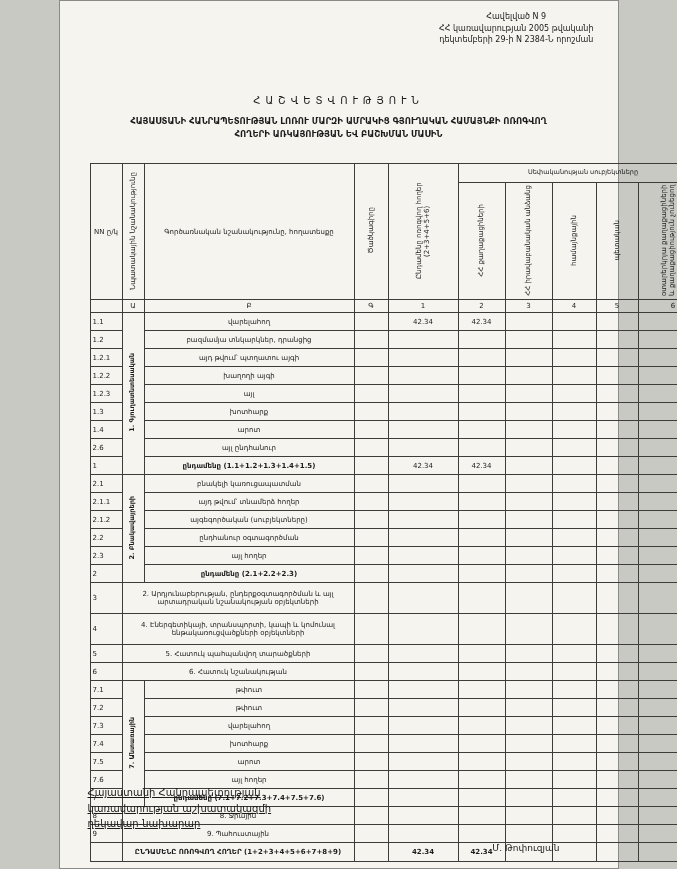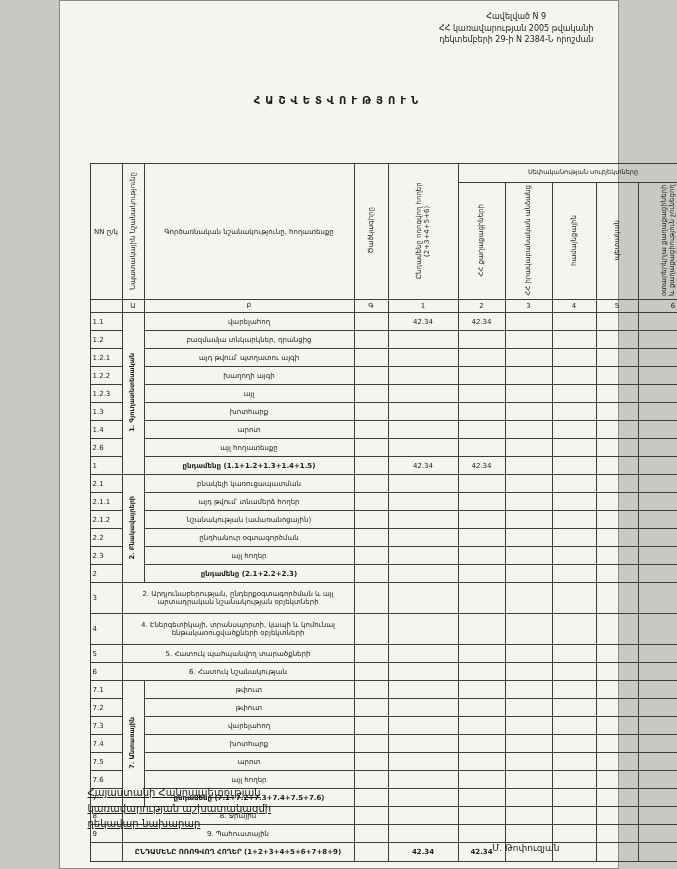--- a/index.html
+++ b/index.html
@@ -24,21 +24,21 @@
   }
   .titles {
     position: absolute;
     top: 94px;
     left: 0;
     right: 0;
     text-align: center;
   }
   .title-main {
     font-size: 10px;
-    font-weight: bold;
+    font-weight: normal;
     letter-spacing: 5px;
     margin-bottom: 9px;
   }
   .title-sub {
     font-size: 8.5px;
     font-weight: bold;
     line-height: 1.55;
   }
   table.report {
     position: absolute;
@@ -99,20 +99,24 @@
 <div class="page">
 
   <div class="appendix">
     <div>Հավելված N 9</div>
     <div>ՀՀ կառավարության 2005 թվականի</div>
     <div>դեկտեմբերի 29-ի N 2384-Ն որոշման</div>
   </div>
 
   <div class="titles">
     <div class="title-main">ՀԱՇՎԵՏՎՈՒԹՅՈՒՆ</div>
+    <div class="title-sub">
+      <div>ՀԱՅԱՍՏԱՆԻ ՀԱՆՐԱՊԵՏՈՒԹՅԱՆ ԼՈՌՈՒ ՄԱՐԶԻ ԱՄՐԱԿԻՑ ԳՅՈՒՂԱԿԱՆ ՀԱՄԱՅՆՔԻ ՈՌՈԳՎՈՂ</div>
+      <div>ՀՈՂԵՐԻ ԱՌԿԱՅՈՒԹՅԱՆ ԵՎ ԲԱՇԽՄԱՆ ՄԱՍԻՆ</div>
+    </div>
   </div>
 
   <table class="report">
     <colgroup>
       <col style="width:32px">
         <col style="width:22px">
         <col style="width:210px">
         <col style="width:34px">
       <col style="width:70px">
         <col style="width:47px">
@@ -224,21 +228,21 @@
           <td class="code-cell"></td>
           <td class="val-cell"></td>
           <td class="val-cell"></td>
           <td class="val-cell"></td>
           <td class="val-cell"></td>
           <td class="val-cell"></td>
           <td class="val-cell"></td>
         </tr>
         <tr>
           <td class="nn-cell">2.6</td>
-          <td class="desc-cell">այլ հողատեսքը</td>
+          <td class="desc-cell">այլ ընդհանուր</td>
           <td class="code-cell"></td>
           <td class="val-cell"></td>
           <td class="val-cell"></td>
           <td class="val-cell"></td>
           <td class="val-cell"></td>
           <td class="val-cell"></td>
           <td class="val-cell"></td>
         </tr>
         <tr>
           <td class="nn-cell">1</td>
@@ -269,21 +273,21 @@
           <td class="code-cell"></td>
           <td class="val-cell"></td>
           <td class="val-cell"></td>
           <td class="val-cell"></td>
           <td class="val-cell"></td>
           <td class="val-cell"></td>
           <td class="val-cell"></td>
         </tr>
         <tr>
           <td class="nn-cell">2.1.2</td>
-          <td class="desc-cell">նշանակության (ամառանոցային)</td>
+          <td class="desc-cell">այգեգործական (սուբյեկտները)</td>
           <td class="code-cell"></td>
           <td class="val-cell"></td>
           <td class="val-cell"></td>
           <td class="val-cell"></td>
           <td class="val-cell"></td>
           <td class="val-cell"></td>
           <td class="val-cell"></td>
         </tr>
         <tr>
           <td class="nn-cell">2.2</td>

